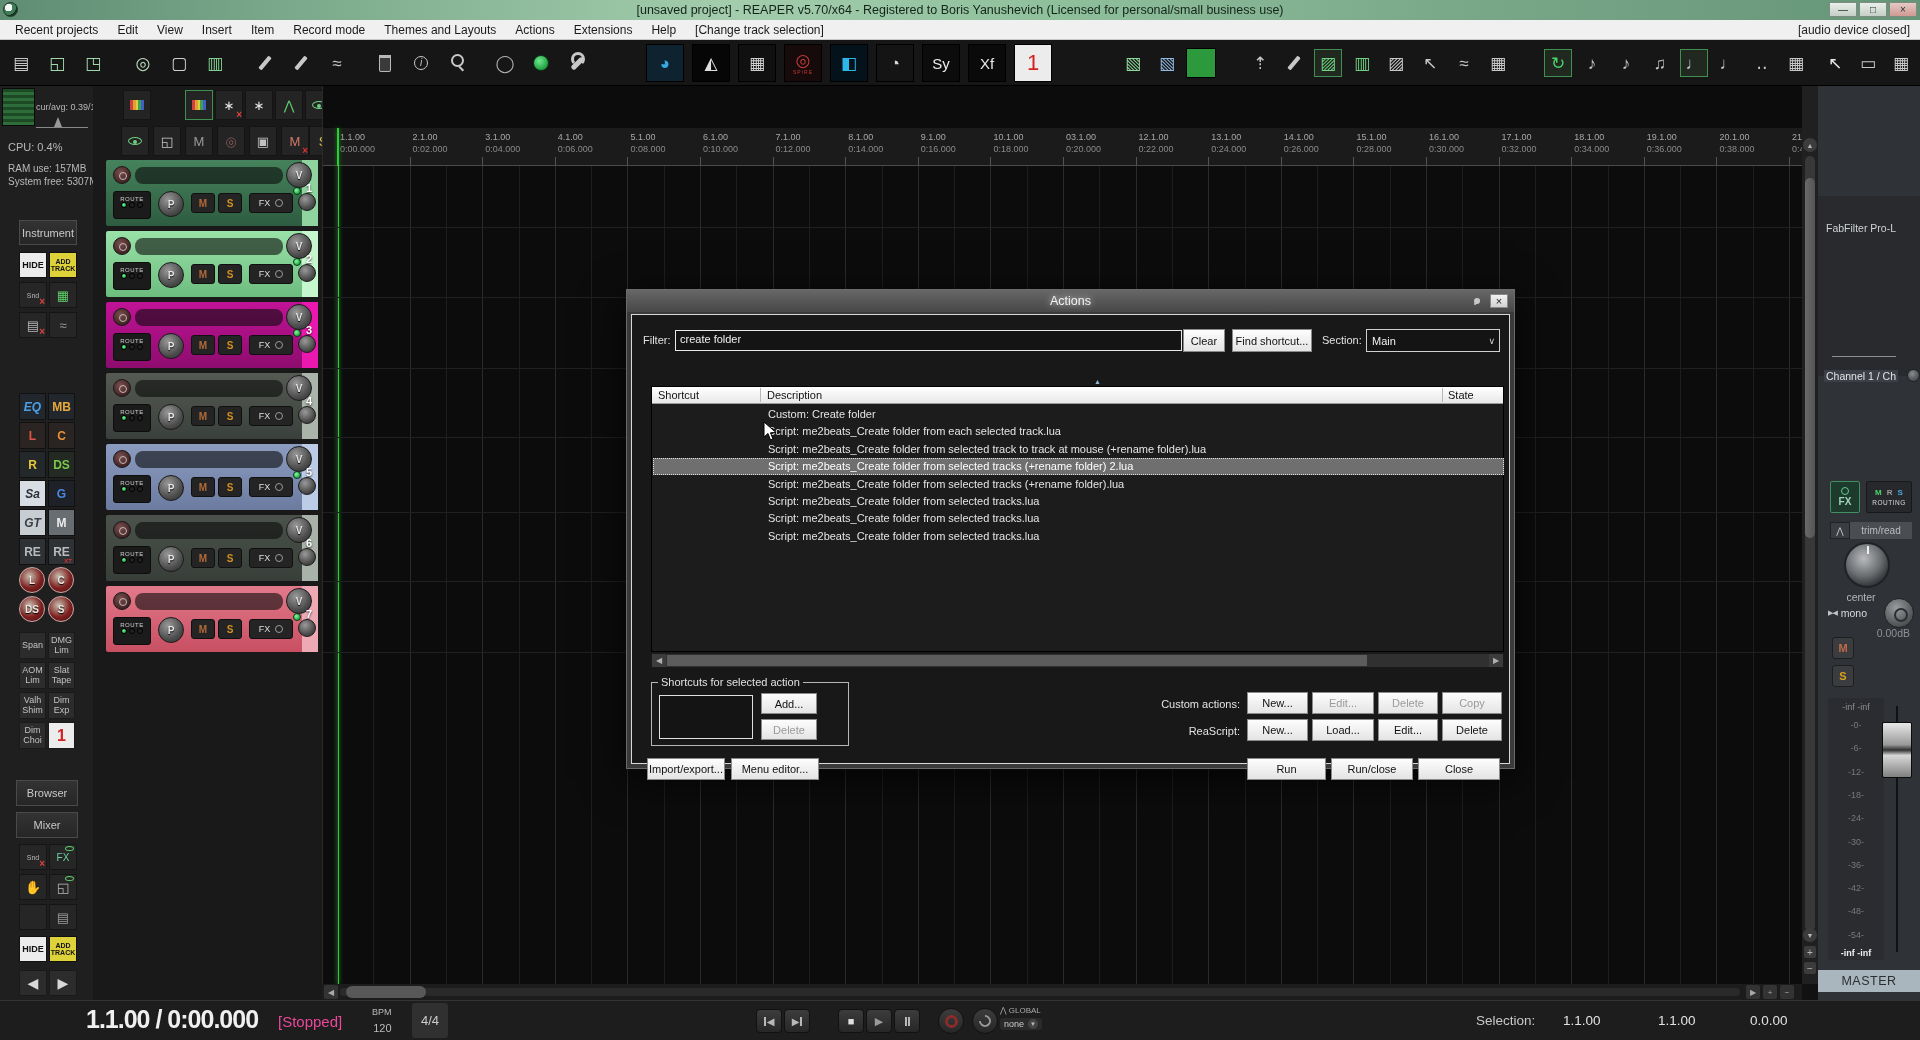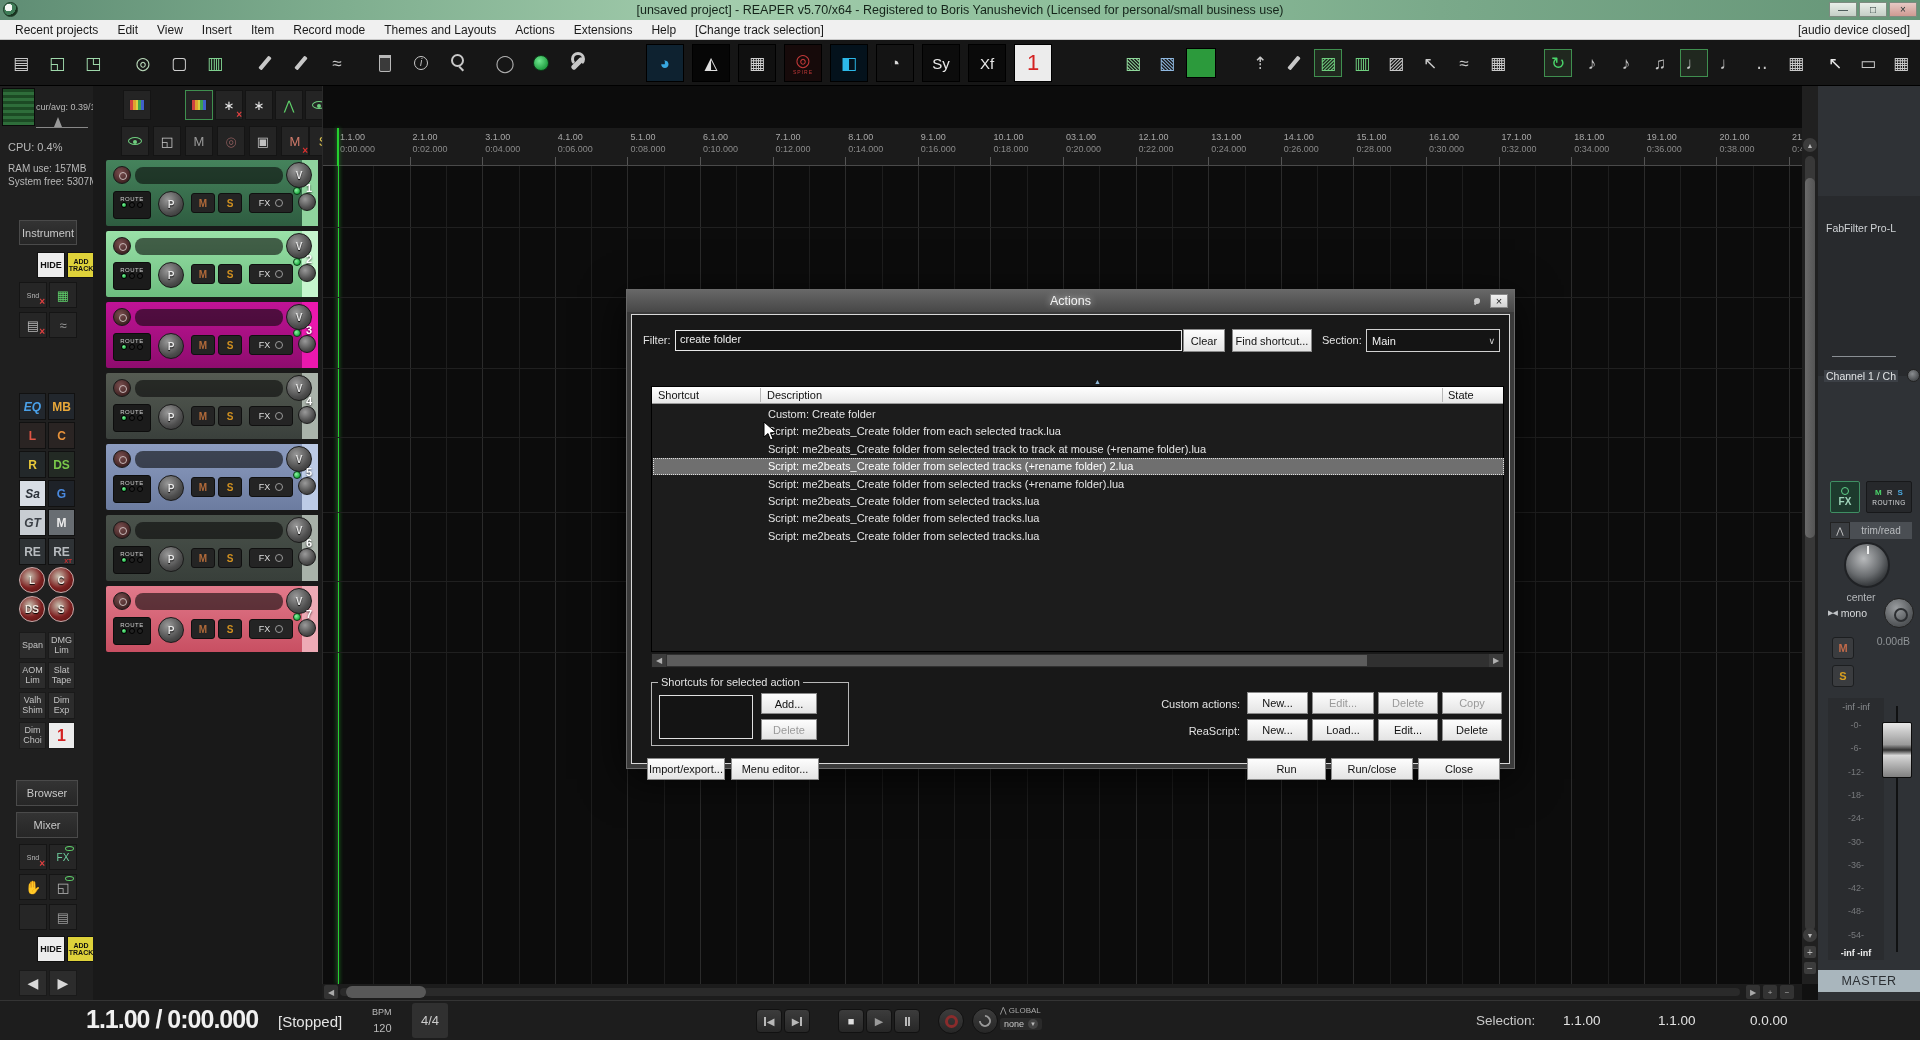--- a/index.html
+++ b/index.html
@@ -49,21 +49,21 @@
 
   
   .sidebar { left:0; top:86px; width:93px; height:914px; background:#1f1f1f; }
   .perf-meter { left:2px; top:2px; width:33px; height:38px; border:1px solid #0a0a0a;
     background:repeating-linear-gradient(0deg,#2e6d3a 0 3px,#1c4a24 3px 6px); }
   .perf-text { font-size:9px; color:#b8b8b8; white-space:nowrap; }
   .spark { left:36px; top:30px; width:52px; height:12px; border-bottom:1px solid #888; }
   .spark::after { content:""; position:absolute; left:18px; bottom:0; width:0; height:0; border-left:4px solid transparent; border-right:4px solid transparent; border-bottom:10px solid #999; }
   .side-btn { background:linear-gradient(#333,#262626); border:1px solid #4a4a4a; color:#c8c8c8; font-size:11px;
     display:flex; align-items:center; justify-content:center; cursor:default; }
-  .tile-btn { display:flex; flex-direction:column; align-items:center; justify-content:center; border:1px solid #111; cursor:default; line-height:1;margin-left:18px; }
+  .tile-btn { display:flex; flex-direction:column; align-items:center; justify-content:center; border:1px solid #111; cursor:default; line-height:1; }
   .tile-hide { background:#ececec; color:#111; font-weight:bold; font-size:9px; }
   .tile-add { background:#ded23a; color:#111; font-weight:bold; font-size:7px; }
   .sicon { position:absolute; width:28px; height:26px; background:#262626; border:1px solid #151515;
     display:flex; align-items:center; justify-content:center; color:#b0b0b0; font-size:13px; }
   .sicon .badge { position:absolute; right:1px; bottom:0px; font-size:10px; font-weight:bold; }
   .ptile { position:absolute; width:27px; height:27px; display:flex; align-items:center; justify-content:center;
     font-weight:bold; font-size:12px; border:1px solid #111; cursor:default; }
   .pcircle { position:absolute; width:26px; height:26px; border-radius:50%;
     background:radial-gradient(circle at 40% 35%, #c8c0b0, #7d2020 55%, #4a0f0f 100%); border:1px solid #caa;
     display:flex; align-items:center; justify-content:center; color:#f0e8e0; font-weight:bold; font-size:10px; text-shadow:0 1px 1px #000; }
@@ -141,21 +141,21 @@
   .trimread .t { flex:1; background:#4a4e53; color:#b9bcbf; font-size:10px; display:flex; align-items:center; justify-content:center; }
   .bigknob { position:absolute; left:26px; top:456px; width:46px; height:46px; border-radius:50%;
     background:radial-gradient(circle at 42% 35%, #b8babc, #6a6d70 48%, #3a3d40 72%, #2b2d30); border:2px solid #202225; }
   .bigknob::after { content:""; position:absolute; left:21px; top:2px; width:2px; height:8px; background:#f0f0f0; }
   .mcenter { position:absolute; left:0; top:505px; width:86px; text-align:center; font-size:10.5px; color:#b4b7ba; }
   .monorow { position:absolute; left:10px; top:521px; font-size:10.5px; color:#d8dadc; display:flex; align-items:center; gap:4px; }
   .monorow .tri { font-size:7px; color:#c0c3c6; letter-spacing:-1px; }
   .gear { position:absolute; left:66px; top:512px; width:30px; height:30px; border-radius:50%;
     background:radial-gradient(circle at 40% 32%, #9a9da0, #5a5d60 60%, #3a3d40); border:1px solid #222; }
   .gear::after { content:""; position:absolute; left:9px; top:9px; width:10px; height:10px; border:2px solid #2c2e31; border-radius:50%; }
-  .mdb { position:absolute; right:10px; top:541px; font-size:10.5px; color:#8f9396;margin-top:8px; }
+  .mdb { position:absolute; right:10px; top:541px; font-size:10.5px; color:#8f9396; }
   .msbtn { position:absolute; left:14px; width:22px; height:22px; background:#3a3c3f; border:1px solid #1c1e20; border-radius:3px;
     display:flex; align-items:center; justify-content:center; font-size:11px; font-weight:bold; }
   .meterbox { position:absolute; left:10px; top:612px; width:56px; height:262px; background:#2a2c2f; }
   .mscale { position:absolute; width:56px; text-align:center; font-size:9px; color:#77797c; }
   .minf { position:absolute; left:10px; width:56px; text-align:center; font-size:9px; }
   .fadertrack { position:absolute; left:78px; top:620px; width:2px; height:246px; background:#101112; }
   .faderhandle { position:absolute; left:64px; top:636px; width:30px; height:56px; border:1px solid #0c0c0c; border-radius:2px;
     background:linear-gradient(180deg,#e8e8e8 0%,#9a9a9a 40%,#303030 50%,#d8d8d8 60%,#808080 100%); }
   .masterlabel { position:absolute; left:0; top:884px; width:102px; height:22px; background:#a9b6bd; color:#2b2f33;
     display:flex; align-items:center; justify-content:center; font-size:12.5px; letter-spacing:.5px; }
@@ -163,21 +163,21 @@
   
   .hscroll { left:322px; top:984px; width:1480px; height:16px; background:#1c1c1c; }
   .hbtn { position:absolute; top:1px; width:14px; height:14px; background:#333; color:#aaa; font-size:8px;
     display:flex; align-items:center; justify-content:center; border-radius:2px; }
   .hthumb { position:absolute; left:24px; top:2px; width:80px; height:12px; background:#585858; border-radius:6px; }
   .htrack { position:absolute; left:18px; top:4px; width:1400px; height:8px; background:#2a2a2a; border-radius:4px; }
 
   
   .transport { left:0; top:1000px; width:1920px; height:40px; background:#1d1d1d; border-top:1px solid #343434; }
   .tptime { position:absolute; left:86px; top:4px; font-size:25px; font-weight:bold; color:#f0f0f0; letter-spacing:-1px; }
-  .tpstatus { position:absolute; left:278px; top:12px; font-size:15px; color:#e5e5e5; }
+  .tpstatus { position:absolute; left:278px; top:12px; font-size:15px; color:#ec4899; }
   .bpmblock { position:absolute; left:372px; top:5px; text-align:right; color:#bbb; font-size:9px; line-height:1.5; }
   .sigbtn { position:absolute; left:412px; top:2px; width:36px; height:35px; background:#303030; border-radius:3px; color:#ccc;
     display:flex; align-items:center; justify-content:center; font-size:13px; }
   .tbtn { position:absolute; top:8px; width:26px; height:24px; background:linear-gradient(#3c3c3c,#272727); border:1px solid #111;
     border-radius:4px; display:flex; align-items:center; justify-content:center; color:#b8b8b8; font-size:10px; gap:1px; }
   .tbtn .bar { width:2px; height:9px; background:#b8b8b8; }
   .tbtn.round { border-radius:50%; width:26px; height:26px; top:7px; }
   .rec-ring { width:13px; height:13px; border:3px solid #8a2c2c; border-radius:50%; }
   .loop-ring { width:12px; height:12px; border:2px solid #999; border-radius:50%; border-left-color:transparent; transform:rotate(45deg); }
   .globalblock { position:absolute; left:1000px; top:5px; font-size:8px; color:#aaa; }

